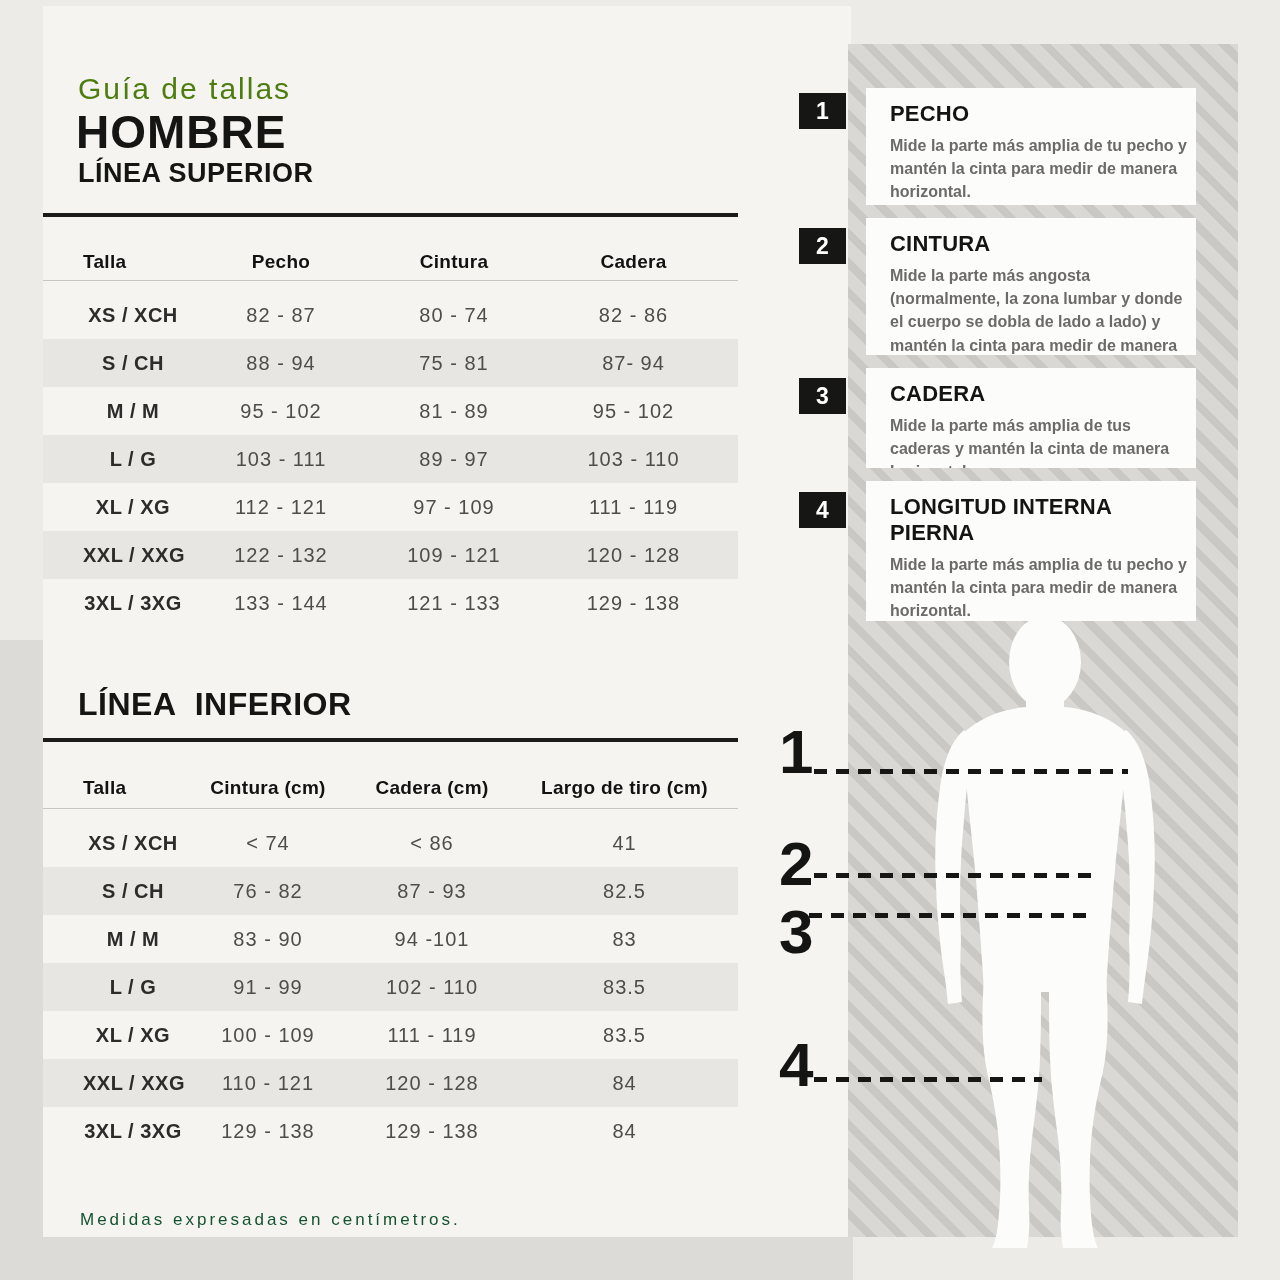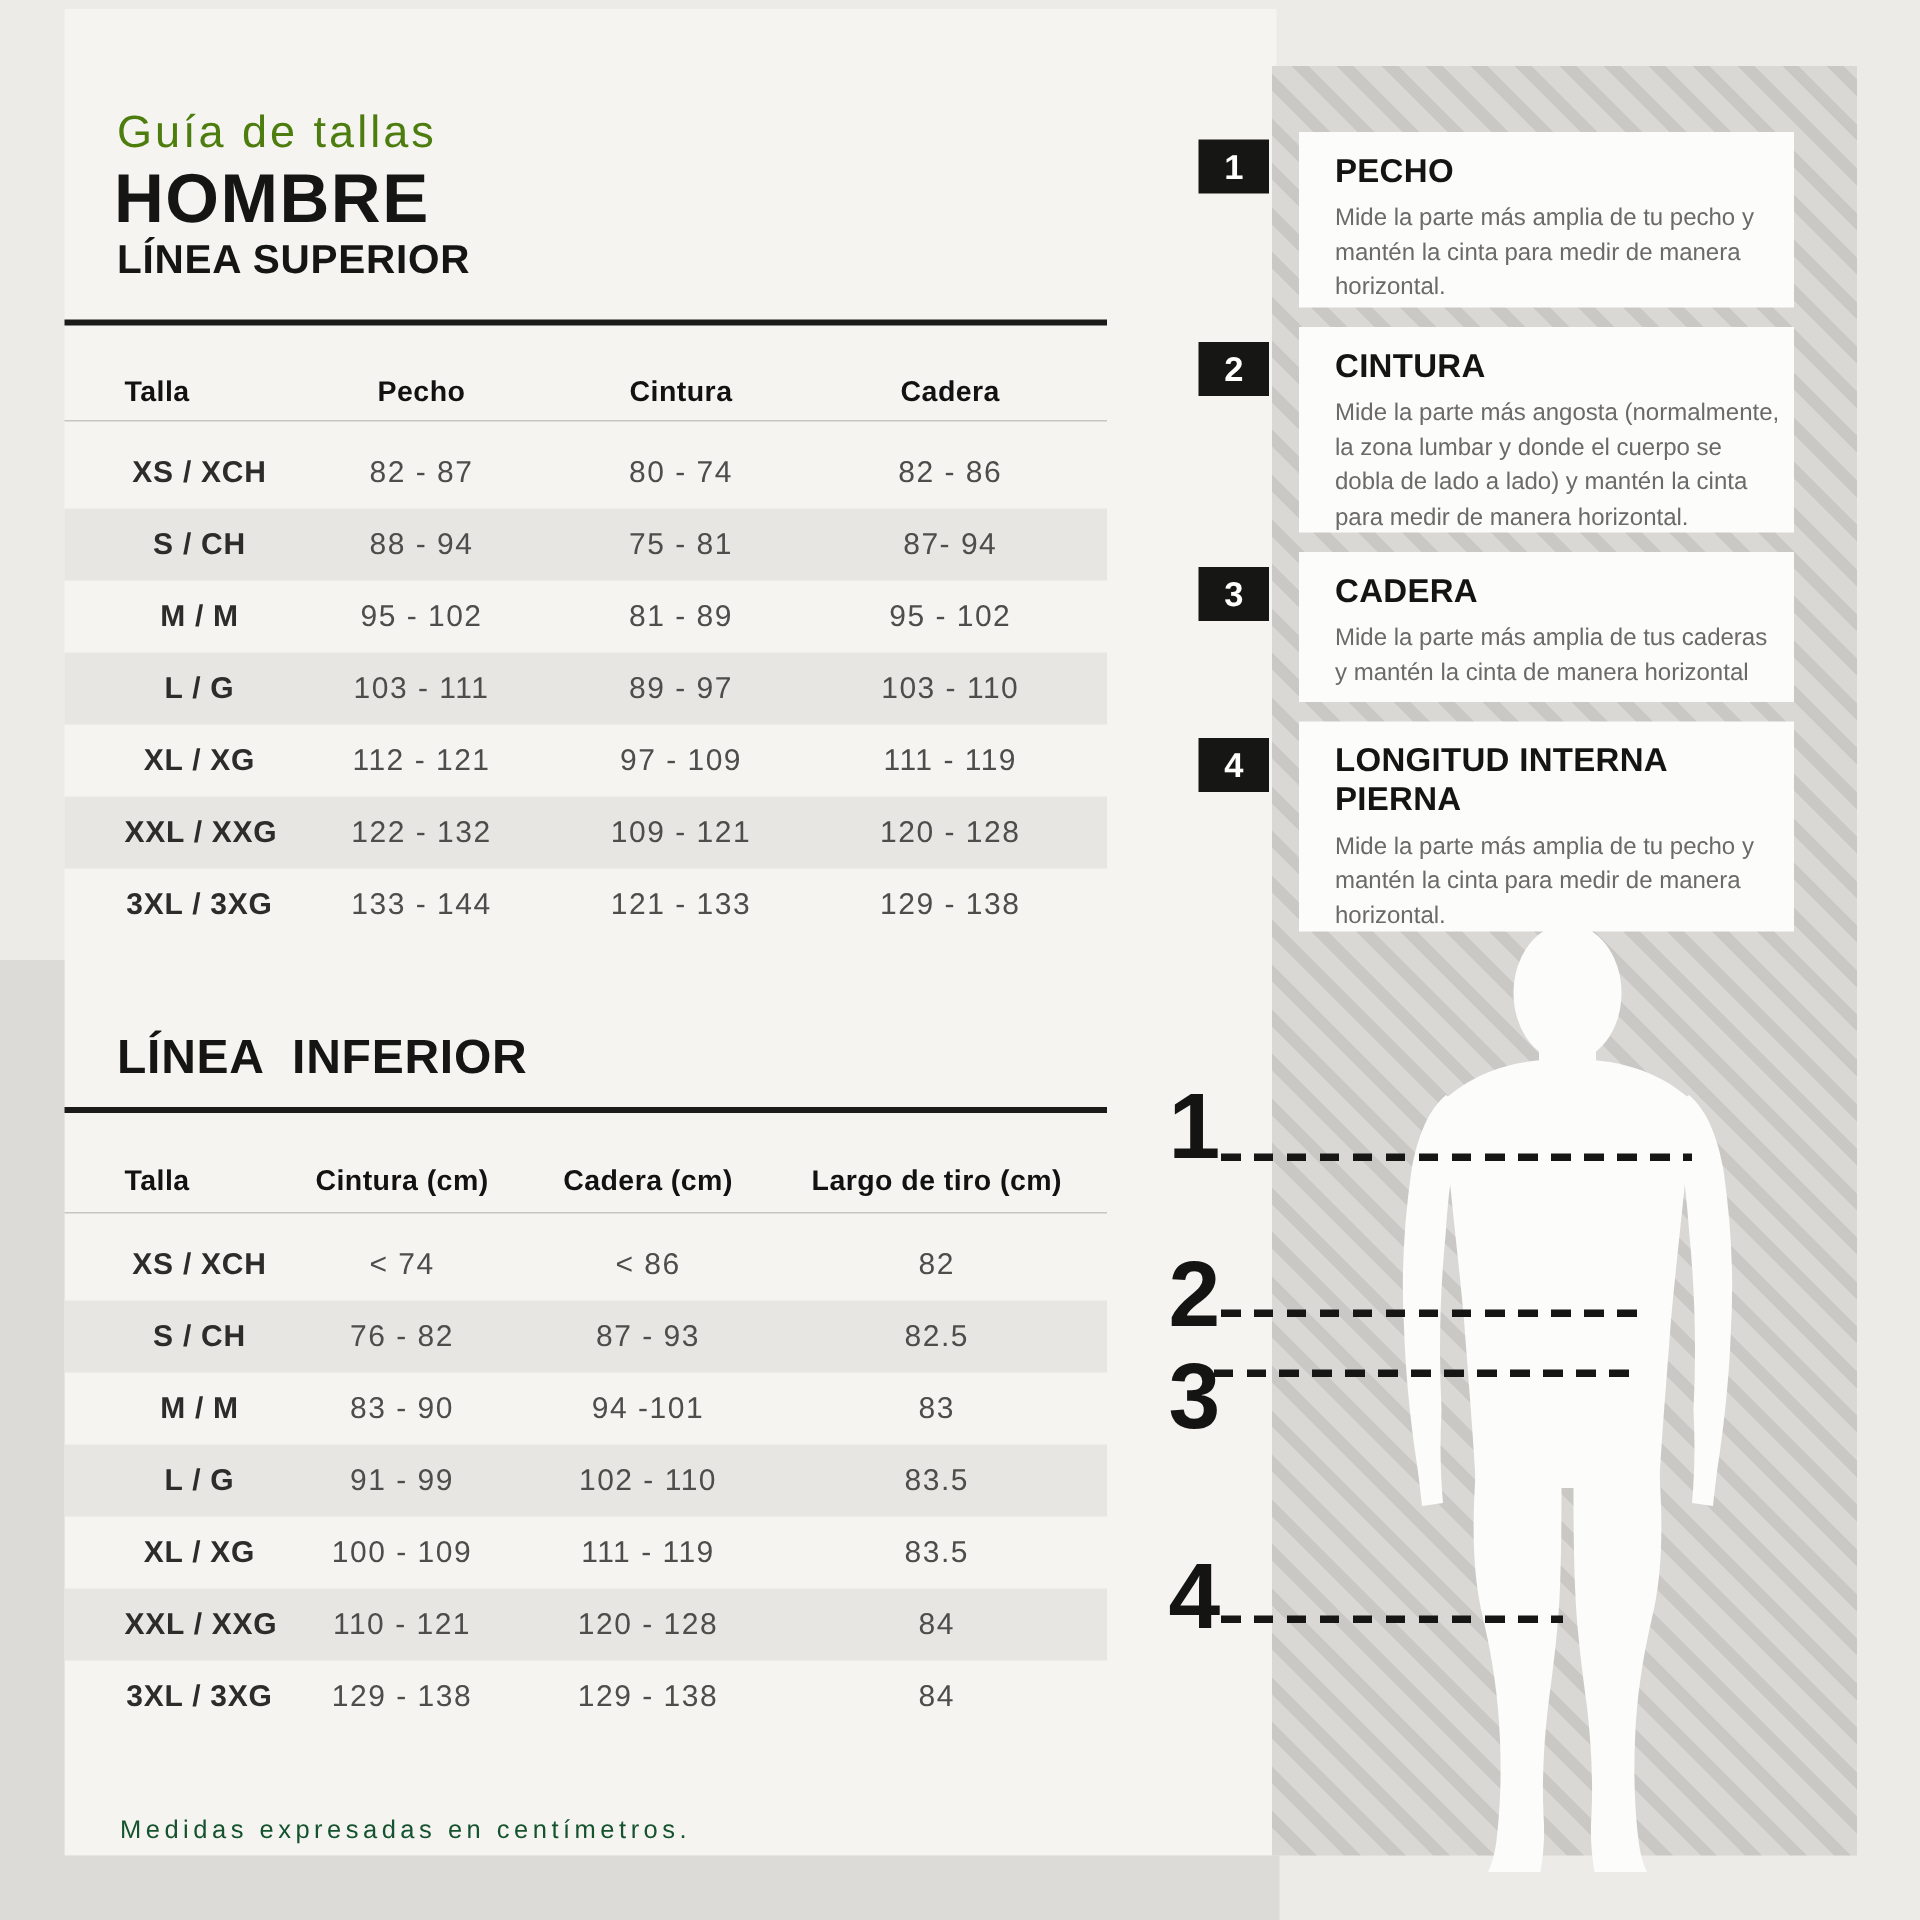--- a/index.html
+++ b/index.html
@@ -45,21 +45,21 @@
     position:absolute;left:848px;top:44px;width:390px;height:1193px;
     background-color:#d9d8d5;
     background-image:repeating-linear-gradient(45deg, rgba(0,0,0,0) 0 13px, rgba(95,93,89,0.13) 13px 21px);
   }
   .inst-card{margin-left:18px;width:330px;box-sizing:border-box;background:#fcfcfb;padding:13px 6px 10px 24px;overflow:hidden;}
   .inst-card-1{margin-top:44px;height:117px;}
   .inst-card-2{margin-top:13px;height:137px;}
   .inst-card-3{margin-top:13px;height:100px;}
   .inst-card-4{margin-top:13px;height:140px;}
   .inst-title{font-size:22px;font-weight:bold;color:#141413;margin:0 0 7px 0;letter-spacing:0.2px;}
-  .inst-text{font-size:16px;color:#6b6a68;line-height:1.45;max-width:302px;margin:0;}
+  .inst-text{font-size:16px;color:#6b6a68;line-height:1.45;max-width:302px;margin:0;font-weight:bold;}
 
   .badge{
     position:absolute;left:799px;width:47px;height:36px;background:#161615;color:#ffffff;
     display:flex;align-items:center;justify-content:center;font-size:23px;font-weight:bold;z-index:4;
   }
   .badge-1{top:93px;} .badge-2{top:228px;} .badge-3{top:378px;} .badge-4{top:492px;}
 
   
   .figure-svg{position:absolute;left:848px;top:600px;width:390px;height:650px;z-index:2;}
   .fig-num{position:absolute;left:779px;font-size:62px;font-weight:bold;color:#141413;line-height:1;z-index:3;}
@@ -146,21 +146,21 @@
         <div class="head-cell first">Talla</div>
         <div class="head-cell">Cintura (cm)</div>
         <div class="head-cell">Cadera (cm)</div>
         <div class="head-cell">Largo de tiro (cm)</div>
       </div>
     <div class="tbl-body">
         <div class="tbl-row">
           <div class="cell first">XS / XCH</div>
           <div class="cell">&lt; 74</div>
           <div class="cell">&lt; 86</div>
-          <div class="cell">82</div>
+          <div class="cell">41</div>
         </div>
         <div class="tbl-row shaded">
           <div class="cell first">S / CH</div>
           <div class="cell">76 - 82</div>
           <div class="cell">87 - 93</div>
           <div class="cell">82.5</div>
         </div>
         <div class="tbl-row">
           <div class="cell first">M / M</div>
           <div class="cell">83 - 90</div>

